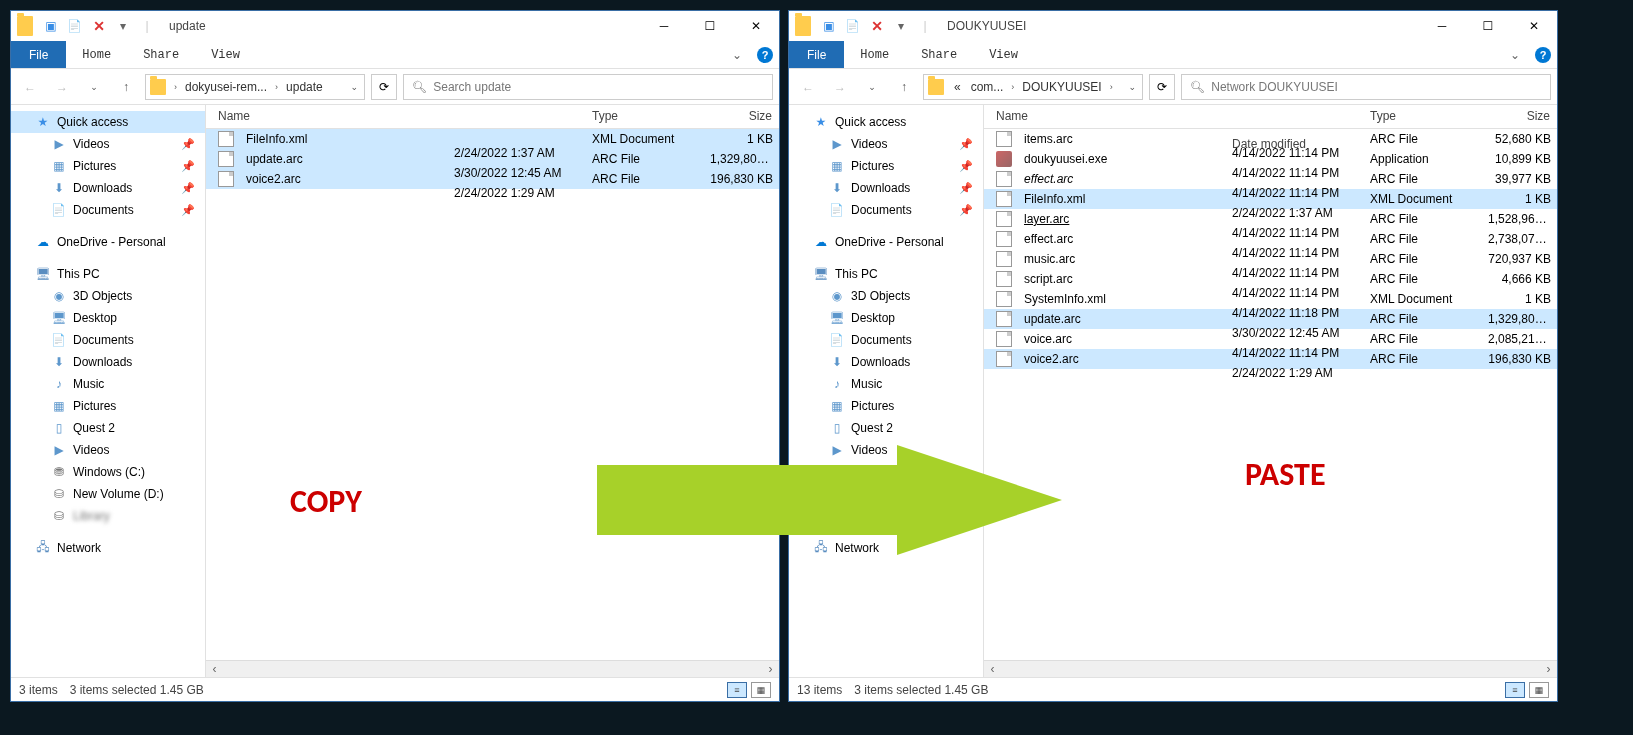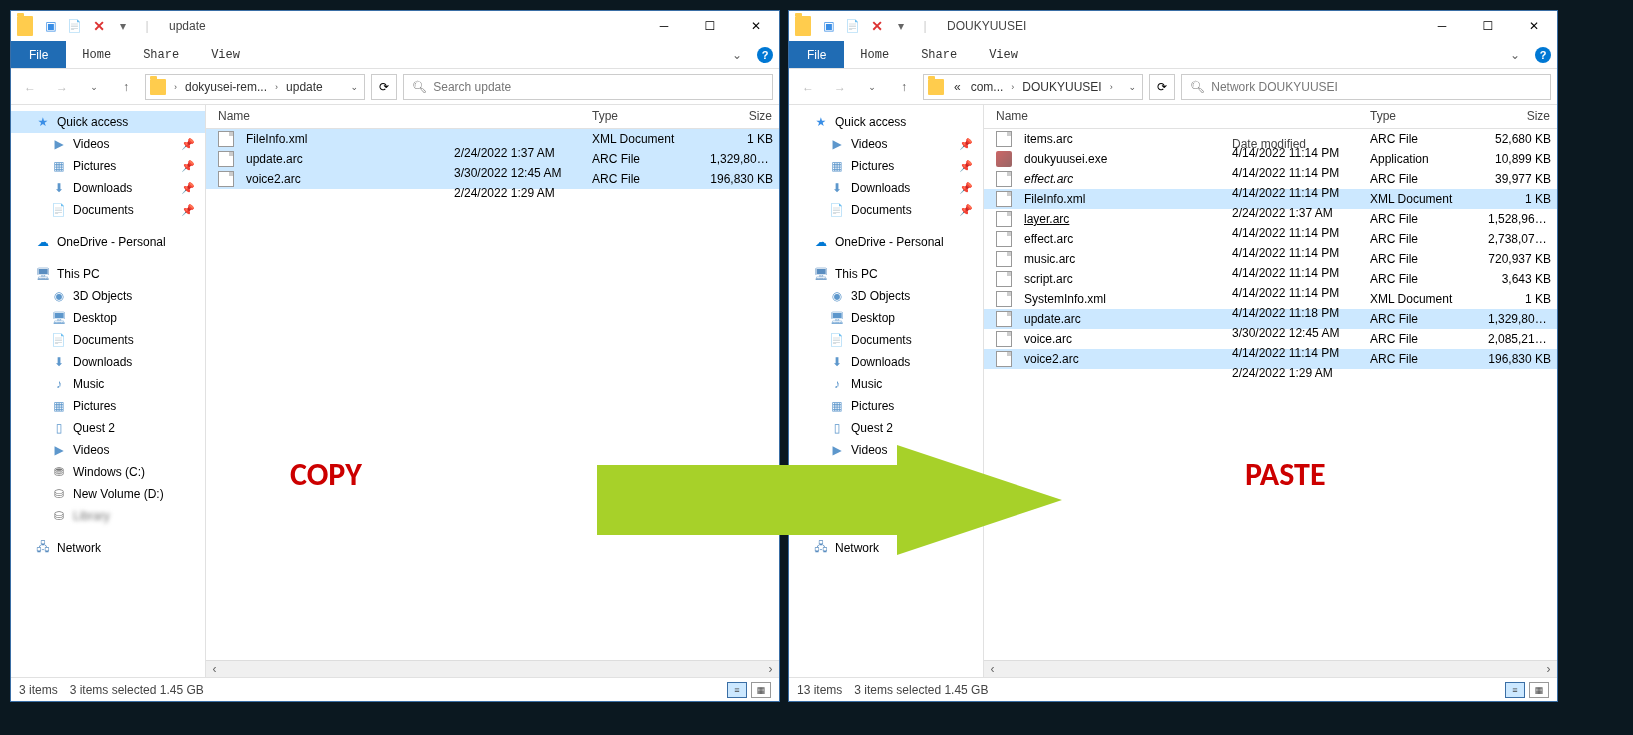--- a/index.html
+++ b/index.html
@@ -60,21 +60,21 @@
 
   .statusbar { height: 24px; border-top: 1px solid #e1e1e1; display:flex; align-items:center; padding: 0 8px; color:#444; font-size:12px; gap:12px;}
   .statusbar .right { margin-left:auto; display:flex; gap:4px;}
   .statusbar .viewbtn { width:20px; height:16px; border:1px solid #999; display:flex; align-items:center; justify-content:center; font-size:9px;}
   .statusbar .viewbtn.active { background:#cce8ff; border-color:#3a6ea5;}
 
   .scroll-h { height: 17px; background:#f0f0f0; border-top:1px solid #ddd; position:relative;}
   .scroll-h .thumb-arrow { width:17px; height:15px; display:inline-flex; align-items:center; justify-content:center; color:#666;}
 
   .annot { position:absolute; font-family: Calibri, sans-serif; font-weight: bold; font-size: 32px; color:#c00; z-index:50;}
-  .annot.copy { left: 290px; top: 455px; }
+  .annot.copy { left: 290px; top: 482px; }
   .annot.paste { left: 1245px; top: 455px; }
   .arrow { position:absolute; left:597px; top:445px; z-index:40; }
   .arrow svg { display:block; }
 
   
   .star-blue { color:#3a8ee6; font-size:14px; }
   .cloud-ico { color:#0078d4; font-size:13px; }
   .pc-ico { color:#5a8dc0; font-size:13px; }
   .net-ico { color:#5a8dc0; font-size:13px; }
   .drive-ico { color:#777; font-size:12px;}
@@ -494,21 +494,21 @@
             <div class="cell col-type">ARC File</div>
             <div class="cell col-size sizecell">720,937 KB</div>
           </div>
           <div class="row">
             <div class="cell col-name namecell" style="padding-left: 12px;">
               <span class="ficon file"></span>
               <span>script.arc</span>
             </div>
             <div class="cell col-date">4/14/2022 11:14 PM</div>
             <div class="cell col-type">ARC File</div>
-            <div class="cell col-size sizecell">3,643 KB</div>
+            <div class="cell col-size sizecell">4,666 KB</div>
           </div>
           <div class="row">
             <div class="cell col-name namecell" style="padding-left: 12px;">
               <span class="ficon file"></span>
               <span>SystemInfo.xml</span>
             </div>
             <div class="cell col-date">4/14/2022 11:18 PM</div>
             <div class="cell col-type">XML Document</div>
             <div class="cell col-size sizecell">1 KB</div>
           </div>

